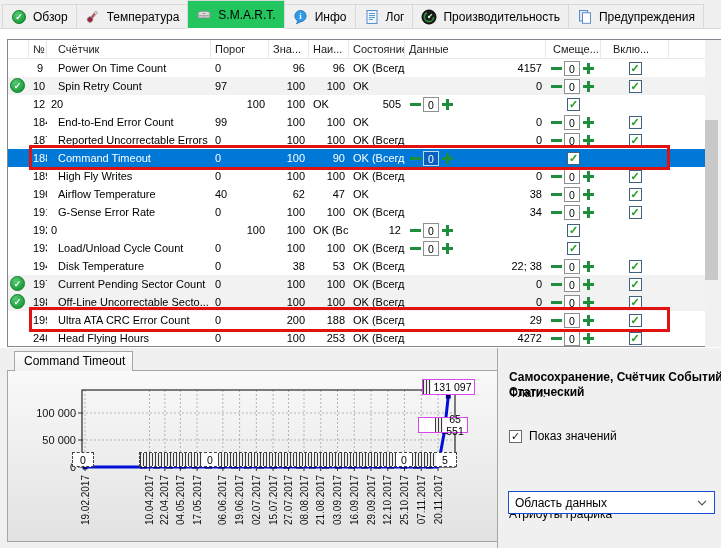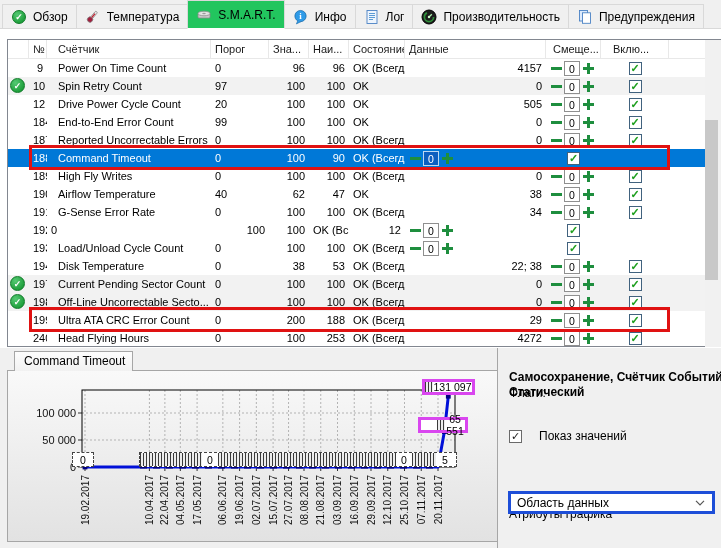--- a/index.html
+++ b/index.html
@@ -52,31 +52,31 @@
 
   
   .bottom{position:absolute;left:0;top:348px;width:721px;height:200px;background:#f0f0f0;}
   .cpage{position:absolute;left:7px;top:22px;right:0;height:172px;border-top:1px solid #a6a6a6;border-left:1px solid #a6a6a6;border-bottom:1px solid #a6a6a6;background:linear-gradient(180deg,#f9f9f9,#e2e2e2);box-sizing:border-box;}
   .ctab{position:absolute;left:14px;top:3px;width:119px;height:20px;background:linear-gradient(#fdfdfd,#f1f1f1);border:1px solid #a6a6a6;border-bottom:none;z-index:4;font-size:12px;line-height:19px;padding-left:9px;box-sizing:border-box;cursor:default;}
   .chart{position:absolute;left:10px;top:26px;width:492px;height:168px;z-index:2;}
   .vlabel{position:absolute;background:#fff;border:1px dashed #444;font-size:10.5px;display:flex;align-items:center;justify-content:center;box-sizing:border-box;z-index:3;}
   .vstrip{position:absolute;border:1px dashed #444;display:flex;box-sizing:border-box;z-index:3;background:#fff;overflow:hidden;}
   .hatch{background:repeating-linear-gradient(90deg,#3a3a3a 0 1px,#ededed 1px 3px);height:100%;}
   .vseg{font-size:10.5px;display:flex;align-items:center;justify-content:center;background:#fff;height:100%;}
-  .vbox{position:absolute;background:#fff;border:3px solid #d946ef;font-size:10.5px;display:flex;align-items:center;box-sizing:border-box;z-index:3;}
+  .vbox{position:absolute;background:#fff;border:1px solid #d946ef;font-size:10.5px;display:flex;align-items:center;box-sizing:border-box;z-index:3;}
   .vbox .hatch{width:8px;}
   .vbox .t{flex:1;text-align:center;}
 
   .rpanel{position:absolute;left:497px;top:0;right:0;bottom:0;background:#f0f0f0;border-left:1px solid #a6a6a6;}
   .rp-label{position:absolute;left:11px;font-size:12px;margin-top:32px;}
   .rp-flags-value{position:absolute;left:11px;top:22px;width:218px;font-size:12px;font-weight:bold;line-height:15px;}
-  .rp-check{position:absolute;left:11px;top:81px;display:flex;align-items:center;gap:17px;font-size:12px;}
+  .rp-check{position:absolute;left:11px;top:81px;display:flex;align-items:center;gap:7px;font-size:12px;}
   .cb2{width:13px;height:13px;border:1px solid #6a6a6a;background:#fff;display:flex;align-items:center;justify-content:center;box-sizing:border-box;}
   .cb2::after{content:"\2713";color:#1a1a1a;font-size:11px;line-height:1;}
-  .dropdown{position:absolute;left:10px;top:143px;width:207px;height:23px;background:#fff;border:3px solid #1d4ed8;box-sizing:border-box;display:flex;align-items:center;font-size:12px;padding-left:6px;cursor:default;}
+  .dropdown{position:absolute;left:10px;top:143px;width:207px;height:23px;background:#fff;border:1px solid #1d4ed8;box-sizing:border-box;display:flex;align-items:center;font-size:12px;padding-left:6px;cursor:default;}
   .dropdown .dtext{flex:1;}
   .dropdown .chev{padding-right:7px;display:flex;align-items:center;}
 </style>
 </head>
 <body>
 
 <div class="screen">
 
   <div class="tabbar">
     <div class="tab">
@@ -212,21 +212,20 @@
             </span>
           </div>
           <div class="chkcell">
             <span class="cb"></span>
           </div>
           <div class="cell"></div>
         </div>
         <div class="lvgrid row">
           <div class="cell icon"></div>
           <div class="cell r">12</div>
-          <div class="cell attr">Drive Power Cycle Count</div>
           <div class="cell">20</div>
           <div class="cell r">100</div>
           <div class="cell r">100</div>
           <div class="cell">OK</div>
           <div class="cell data">505</div>
           <div class="spinwrap">
             <span class="sbtn">
               <span class="minus-g"></span>
             </span>
             <span class="sval">0</span>

